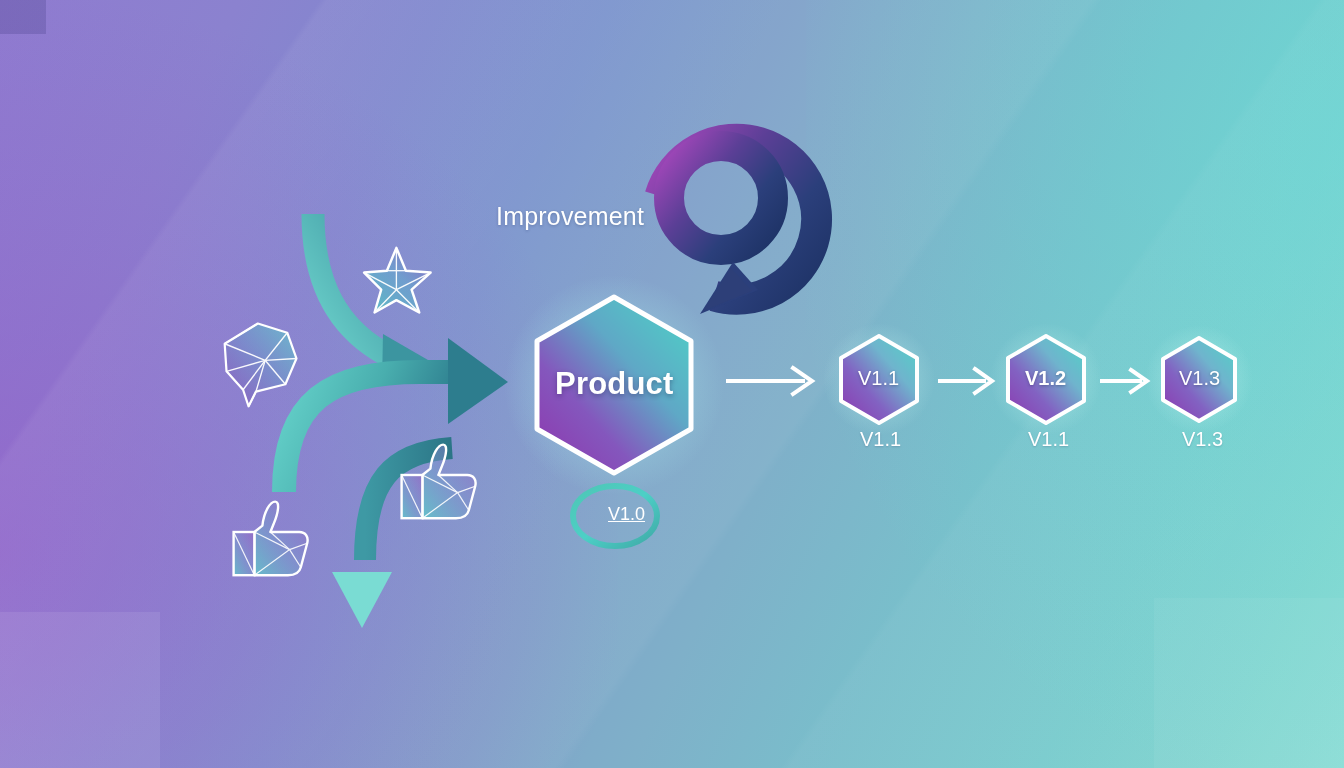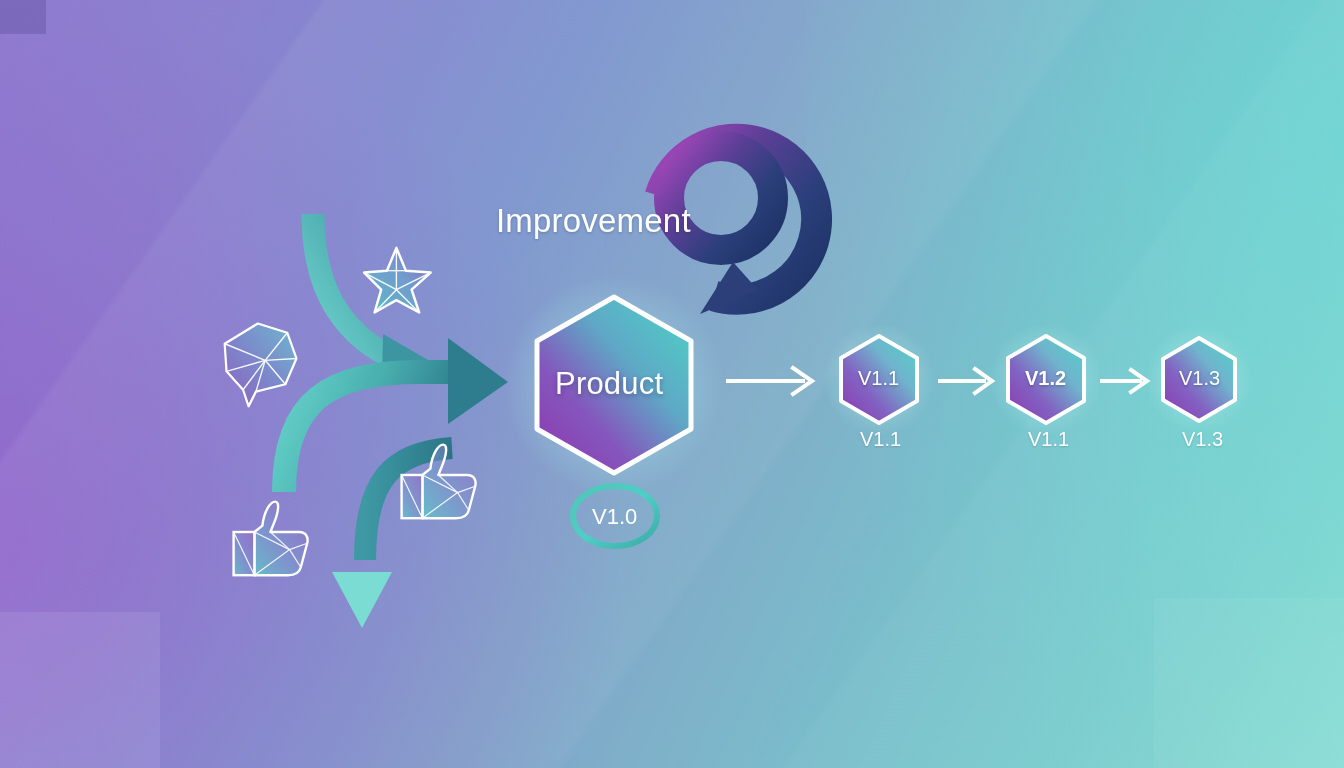--- a/index.html
+++ b/index.html
@@ -74,33 +74,33 @@
   
   .lbl {
     position:absolute;
     color:#ffffff;
     font-family:"Liberation Sans", sans-serif;
     white-space:nowrap;
     user-select:none;
   }
   #improvement-label {
     left:496px; top:202px;
-    font-size:33px; font-weight:400;
+    font-size:25px; font-weight:400;
     letter-spacing:0.2px;
     text-shadow:0 1px 3px rgba(20,30,70,0.25);
   }
   #product-label {
     left:555px; top:366px;
-    font-size:31px; font-weight:400;
+    font-size:31px; font-weight:700;
     letter-spacing:0.2px;
     text-shadow:0 2px 5px rgba(30,20,70,0.35);
   }
   #v10-label {
-    left:592px; top:504px;
-    font-size:22px; font-weight:400;
+    left:608px; top:504px;
+    font-size:18px; font-weight:400;text-decoration:underline;
   }
   .hex-text {
     position:absolute;
     font-size:20px; font-weight:400;
     color:#ffffff;
     text-shadow:0 1px 3px rgba(30,20,70,0.35);
     white-space:nowrap;
   }
   .hex-caption {
     position:absolute;

